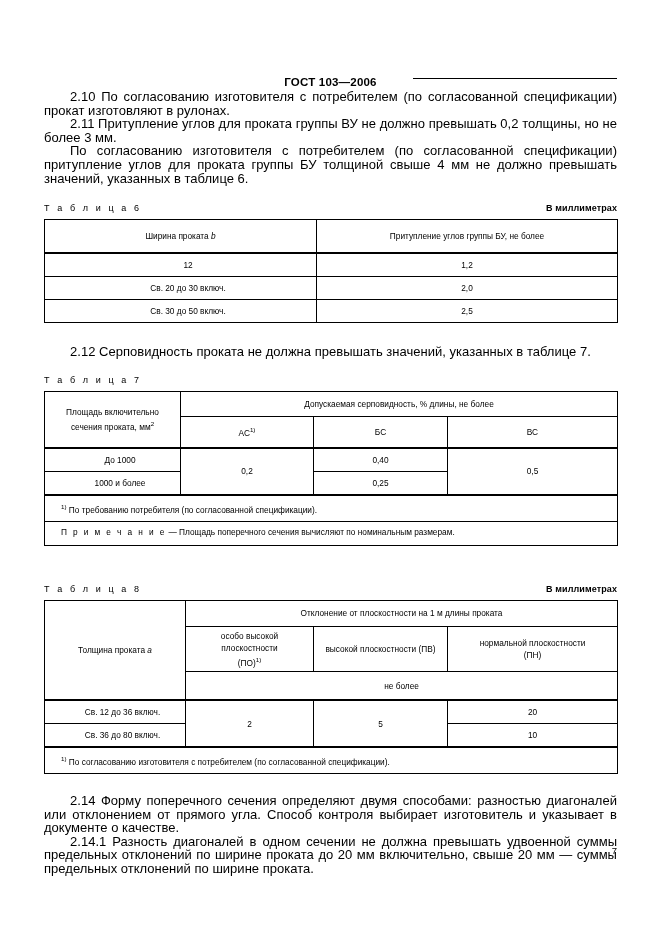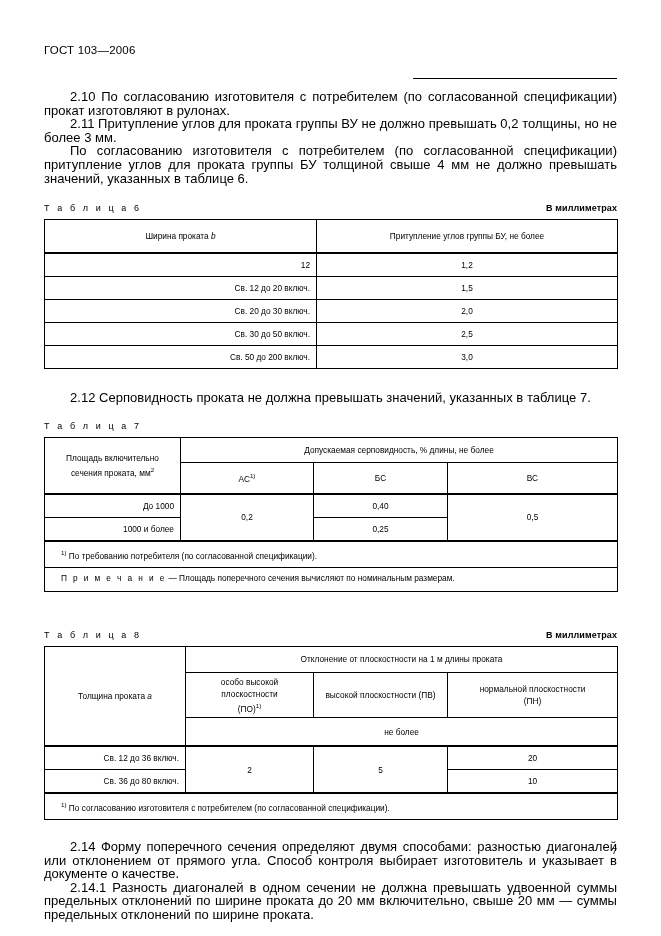--- a/index.html
+++ b/index.html
@@ -20,25 +20,25 @@
     left: 0; top: 0;
     width: 661px;
     height: 936px;
     overflow: hidden;
   }
 
   
   .doc-header {
     position: absolute;
     left: 44px;
-    top: 44px;
-    width: 573px;
-    text-align: left;
+    top: 76px;
+    width: 573px;
+    text-align: center;
     font-size: 11.5px;
-    font-weight: normal;
+    font-weight: bold;
     letter-spacing: 0.2px;
   }
   .header-rule {
     position: absolute;
     left: 413px;
     top: 78px;
     width: 204px;
     height: 1px;
     background: #000;
   }
@@ -87,21 +87,21 @@
     font-size: 8.3px;
   }
   table.gost td {
     border: 1px solid #000;
     padding: 3px 6px;
     vertical-align: middle;
     text-align: center;
     line-height: 12px;
   }
   table.gost td.left {
-    text-align: right;
+    text-align: center;
     padding-left: 21px;
   }
   table.gost td.hd {
     text-align: center;
   }
   
   table.gost tr.after-head > td {
     border-top: 2px solid #000;
   }
   table.gost td.tall   { height: 26px; }
@@ -162,34 +162,26 @@
       <tbody>
         <tr>
           <td class="hd tall"><span>Ширина проката </span><span class="ital">b</span></td>
           <td class="hd tall">Притупление углов группы БУ, не более</td>
         </tr>
         <tr class="after-head">
           <td class="left row">12</td>
           <td class="row">1,2</td>
         </tr>
         <tr>
-          <td class="left row">Св. 12 до 20 включ.</td>
-          <td class="row">1,5</td>
-        </tr>
-        <tr>
           <td class="left row">Св. 20 до 30 включ.</td>
           <td class="row">2,0</td>
         </tr>
         <tr>
           <td class="left row">Св. 30 до 50 включ.</td>
           <td class="row">2,5</td>
-        </tr>
-        <tr>
-          <td class="left row">Св. 50 до 200 включ.</td>
-          <td class="row">3,0</td>
         </tr>
       </tbody>
     </table>
 
     <div class="spacer-22"></div>
 
     <p class="para">2.12  Серповидность проката не должна превышать значений, указанных в таблице 7.</p>
 
     <div class="spacer-16"></div>
 

